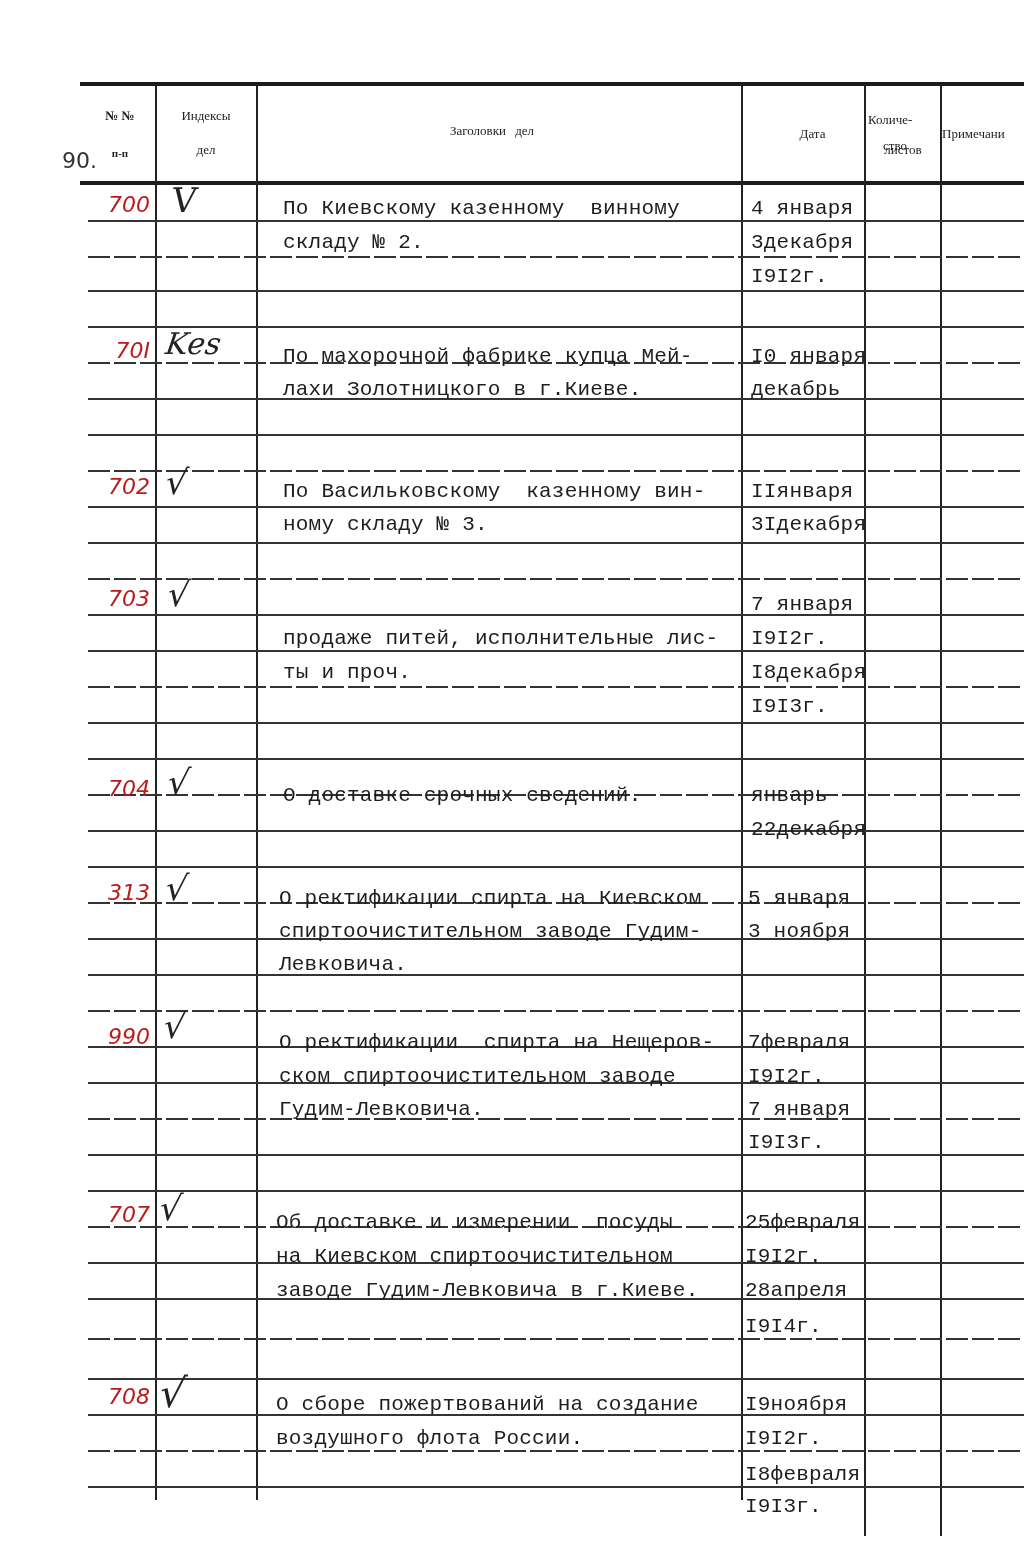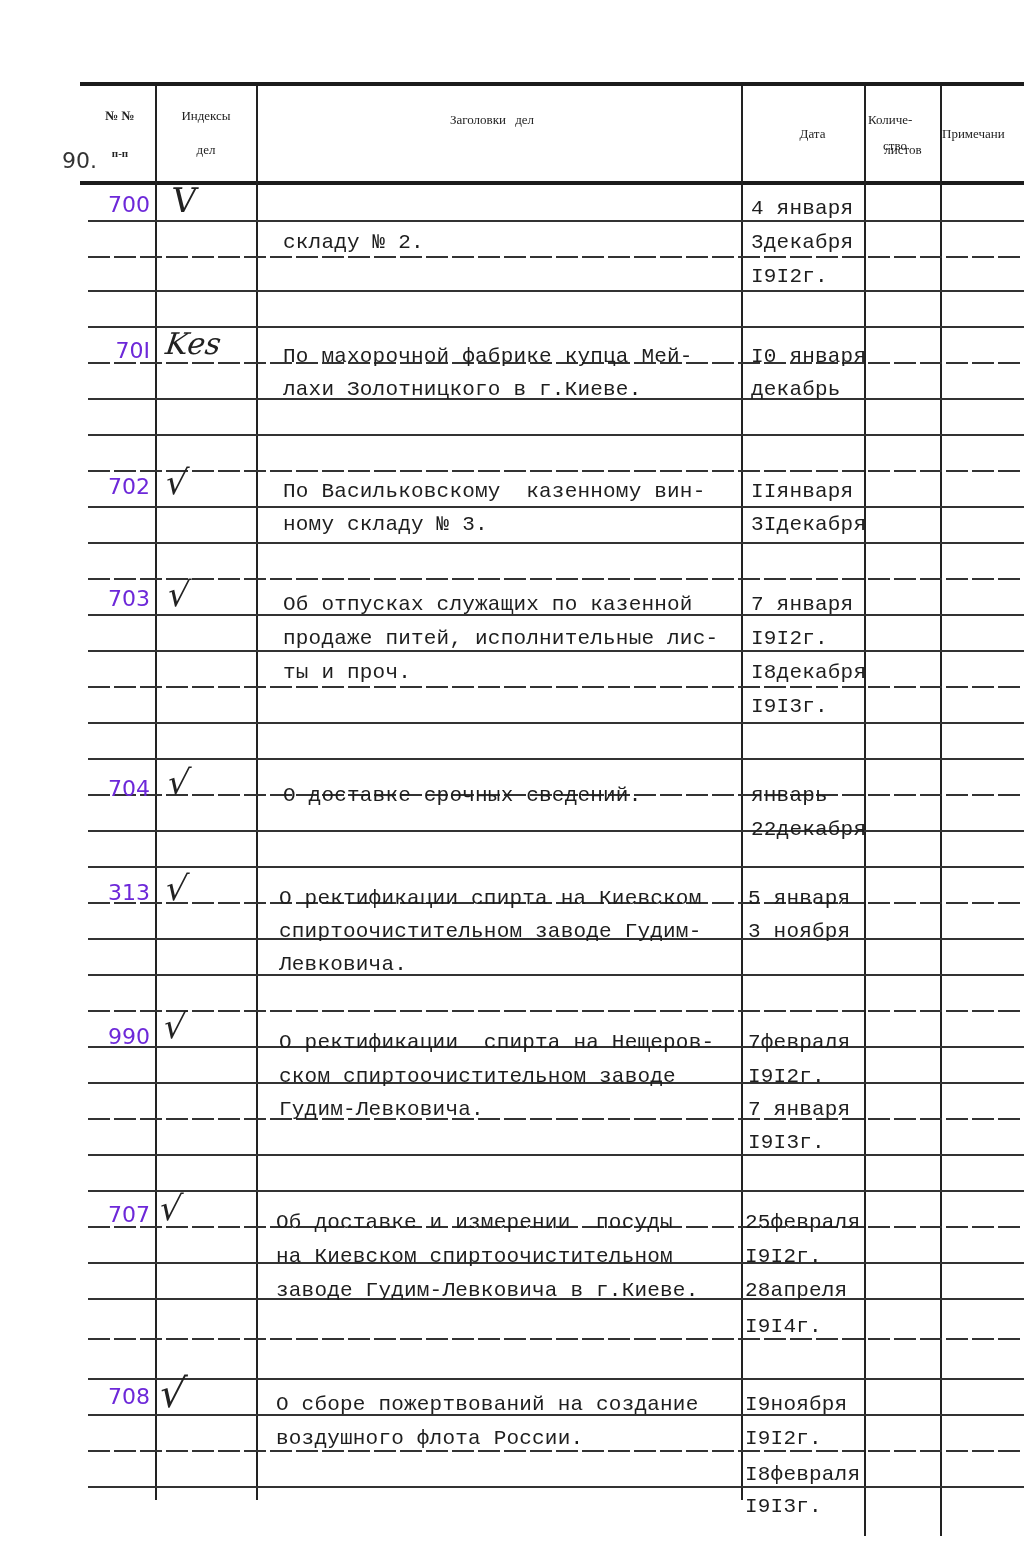--- a/index.html
+++ b/index.html
@@ -11,21 +11,21 @@
   .thick.bot { top: 181px; }
   .vline { position: absolute; width: 1.5px; background: #222; }
   .hdr { position: absolute; font-family: "Liberation Serif", "DejaVu Serif", serif;
          font-size: 13px; color: #222; text-align: center; line-height: 15px; }
   .pagenum { position: absolute; left: 62px; top: 148px; font-family: "DejaVu Sans", sans-serif;
              font-size: 22px; color: #333; }
   .rule { position: absolute; height: 1.5px; background: #333; }
   .rule.dash { background: repeating-linear-gradient(90deg, #333 0 22px, transparent 22px 26px); }
   .txt { position: absolute; font-size: 21px; line-height: 34px; white-space: pre; color: #1e1e1e; letter-spacing: 0.2px; }
   .num { position: absolute; left: 100px; width: 50px; text-align: right; font-size: 22px;
-         font-family: "DejaVu Sans", sans-serif; color: #6d28d9; }
+         font-family: "DejaVu Sans", sans-serif; color: #b91c1c; font-style: italic; }
   .mark { position: absolute; font-family: "DejaVu Serif", serif; font-size: 34px; color: #222;
           transform: skewX(-8deg); }
 </style>
 </head>
 <body>
 
 <div class="page">
 
   <div class="thick top"></div>
   <div class="thick bot"></div>
@@ -33,21 +33,21 @@
   <div class="vline" style="left:155px;top:86px;height:1414px"></div>
   <div class="vline" style="left:256px;top:86px;height:1414px"></div>
   <div class="vline" style="left:741px;top:86px;height:1414px"></div>
   <div class="vline" style="left:864px;top:86px;height:1450px"></div>
   <div class="vline" style="left:940px;top:86px;height:1450px"></div>
 
   <div class="hdr" style="left:85px;top:108px;width:70px;font-weight:bold">№ №</div>
   <div class="hdr" style="left:85px;top:146px;width:70px;font-weight:bold;font-size:11px">п-п</div>
   <div class="hdr" style="left:157px;top:108px;width:98px">Индексы</div>
   <div class="hdr" style="left:157px;top:142px;width:98px">дел</div>
-  <div class="hdr" style="left:258px;top:112px;width:468px;word-spacing:6px">Заголовки  дел</div>
+  <div class="hdr" style="left:258px;top:123px;width:468px;word-spacing:6px">Заголовки  дел</div>
   <div class="hdr" style="left:743px;top:126px;width:139px">Дата</div>
   <div class="hdr" style="left:866px;top:112px;width:74px;text-align:left;padding-left:2px">Количе-</div>
   <div class="hdr" style="left:866px;top:138px;width:58px">ство</div>
   <div class="hdr" style="left:866px;top:142px;width:74px">листов</div>
   <div class="hdr" style="left:942px;top:126px;width:90px;text-align:left">Примечани</div>
 
   <div class="pagenum">90.</div>
 
   <div id="rules">
       <div class="rule" style="top: 220px; left: 88px; right: 0px;"></div>
@@ -83,20 +83,21 @@
       <div class="rule" style="top: 1298px; left: 88px; right: 0px;"></div>
       <div class="rule dash" style="top: 1338px; left: 88px; right: 0px;"></div>
       <div class="rule" style="top: 1378px; left: 88px; right: 0px;"></div>
       <div class="rule" style="top: 1414px; left: 88px; right: 0px;"></div>
       <div class="rule dash" style="top: 1450px; left: 88px; right: 0px;"></div>
       <div class="rule" style="top: 1486px; left: 88px; right: 0px;"></div>
     </div>
 
   <div class="num" style="top:192px">700</div>
   <div class="mark" style="left:172px;top:180px">V</div>
+  <div class="txt" style="left:283px;top:192px">По Киевскому казенному  винному</div>
   <div class="txt" style="left:283px;top:226px">складу № 2.</div>
   <div class="txt" style="left:751px;top:192px">4 января</div>
   <div class="txt" style="left:751px;top:226px">3декабря</div>
   <div class="txt" style="left:751px;top:260px">I9I2г.</div>
 
   <div class="num" style="top:338px">70I</div>
   <div class="mark" style="left:166px;top:326px;font-size:30px;font-style:italic">Kes</div>
   <div class="txt" style="left:283px;top:340px">По махорочной фабрике купца Мей-</div>
   <div class="txt" style="left:283px;top:373px">лахи Золотницкого в г.Киеве.</div>
   <div class="txt" style="left:751px;top:340px">I0 января</div>
@@ -104,21 +105,20 @@
 
   <div class="num" style="top:474px">702</div>
   <div class="mark" style="left:166px;top:462px">√</div>
   <div class="txt" style="left:283px;top:475px">По Васильковскому  казенному вин-</div>
   <div class="txt" style="left:283px;top:508px">ному складу № 3.</div>
   <div class="txt" style="left:751px;top:475px">IIянваря</div>
   <div class="txt" style="left:751px;top:508px">3Iдекабря</div>
 
   <div class="num" style="top:586px">703</div>
   <div class="mark" style="left:168px;top:574px">√</div>
-  <div class="txt" style="left:283px;top:588px">Об отпусках служащих по казенной</div>
   <div class="txt" style="left:283px;top:622px">продаже питей, исполнительные лис-</div>
   <div class="txt" style="left:283px;top:656px">ты и проч.</div>
   <div class="txt" style="left:751px;top:588px">7 января</div>
   <div class="txt" style="left:751px;top:622px">I9I2г.</div>
   <div class="txt" style="left:751px;top:656px">I8декабря</div>
   <div class="txt" style="left:751px;top:690px">I9I3г.</div>
 
   <div class="num" style="top:776px">704</div>
   <div class="mark" style="left:168px;top:762px">√</div>
   <div class="txt" style="left:283px;top:779px">О доставке срочных сведений.</div>

